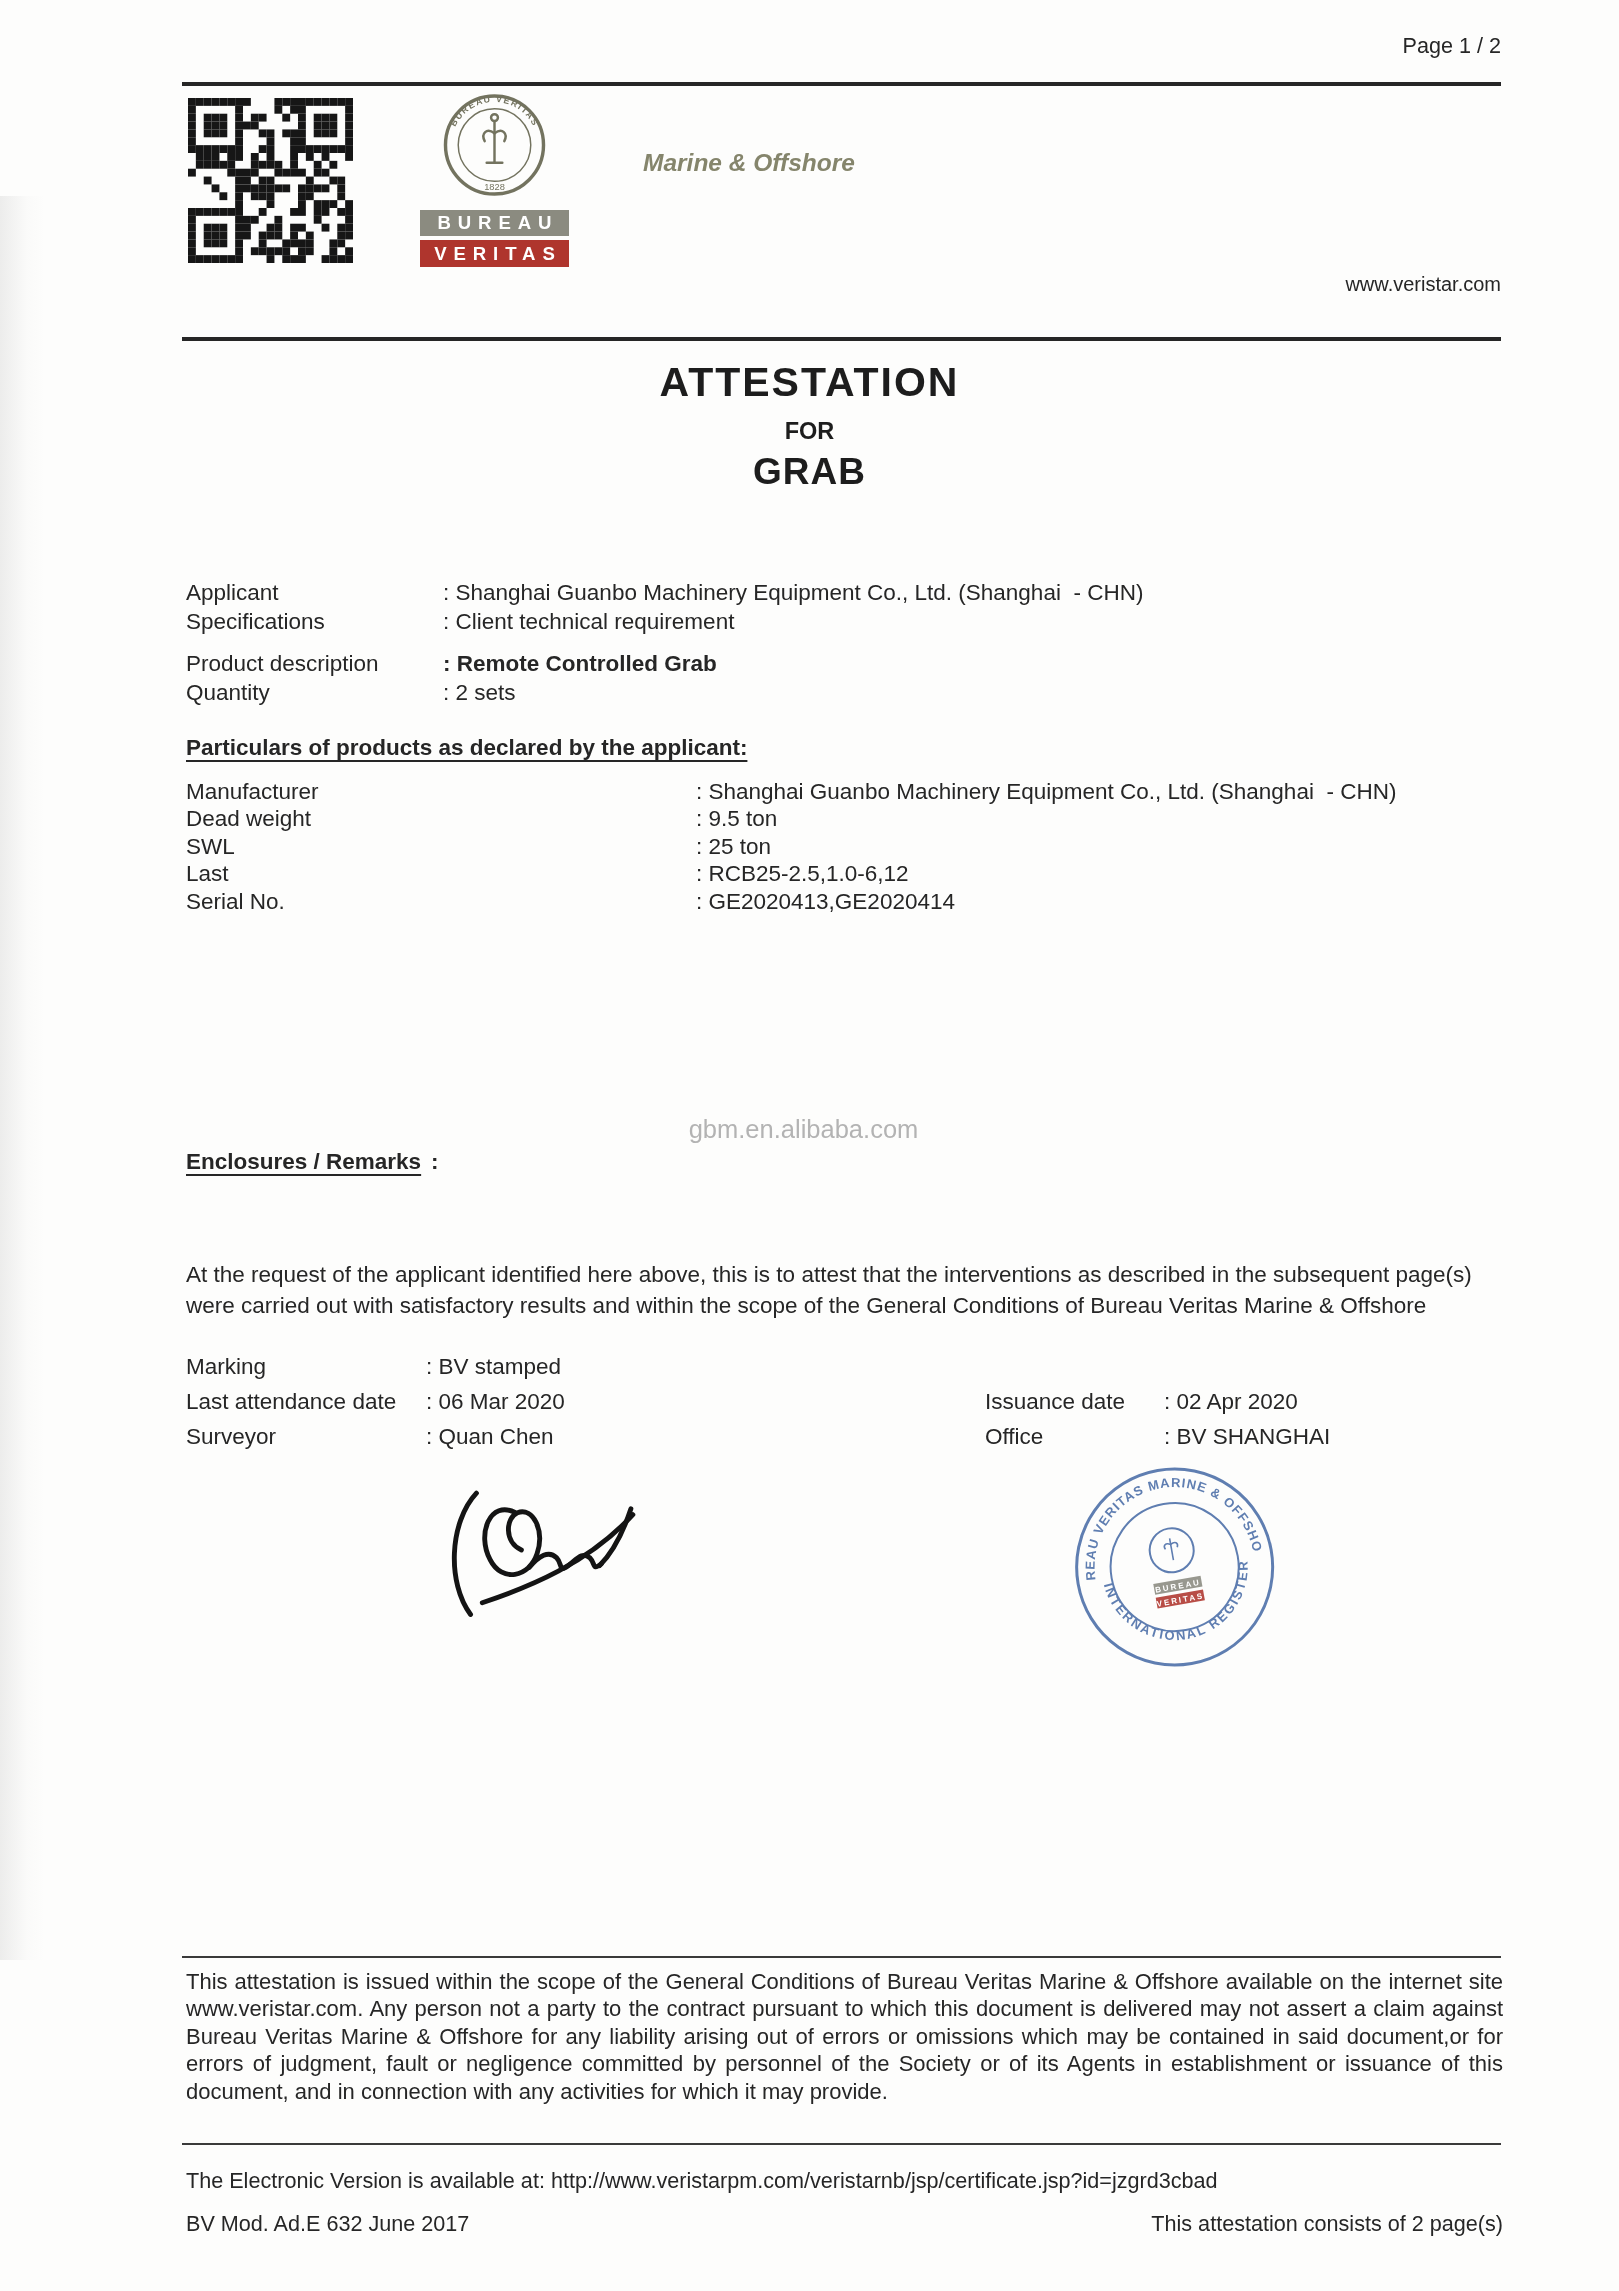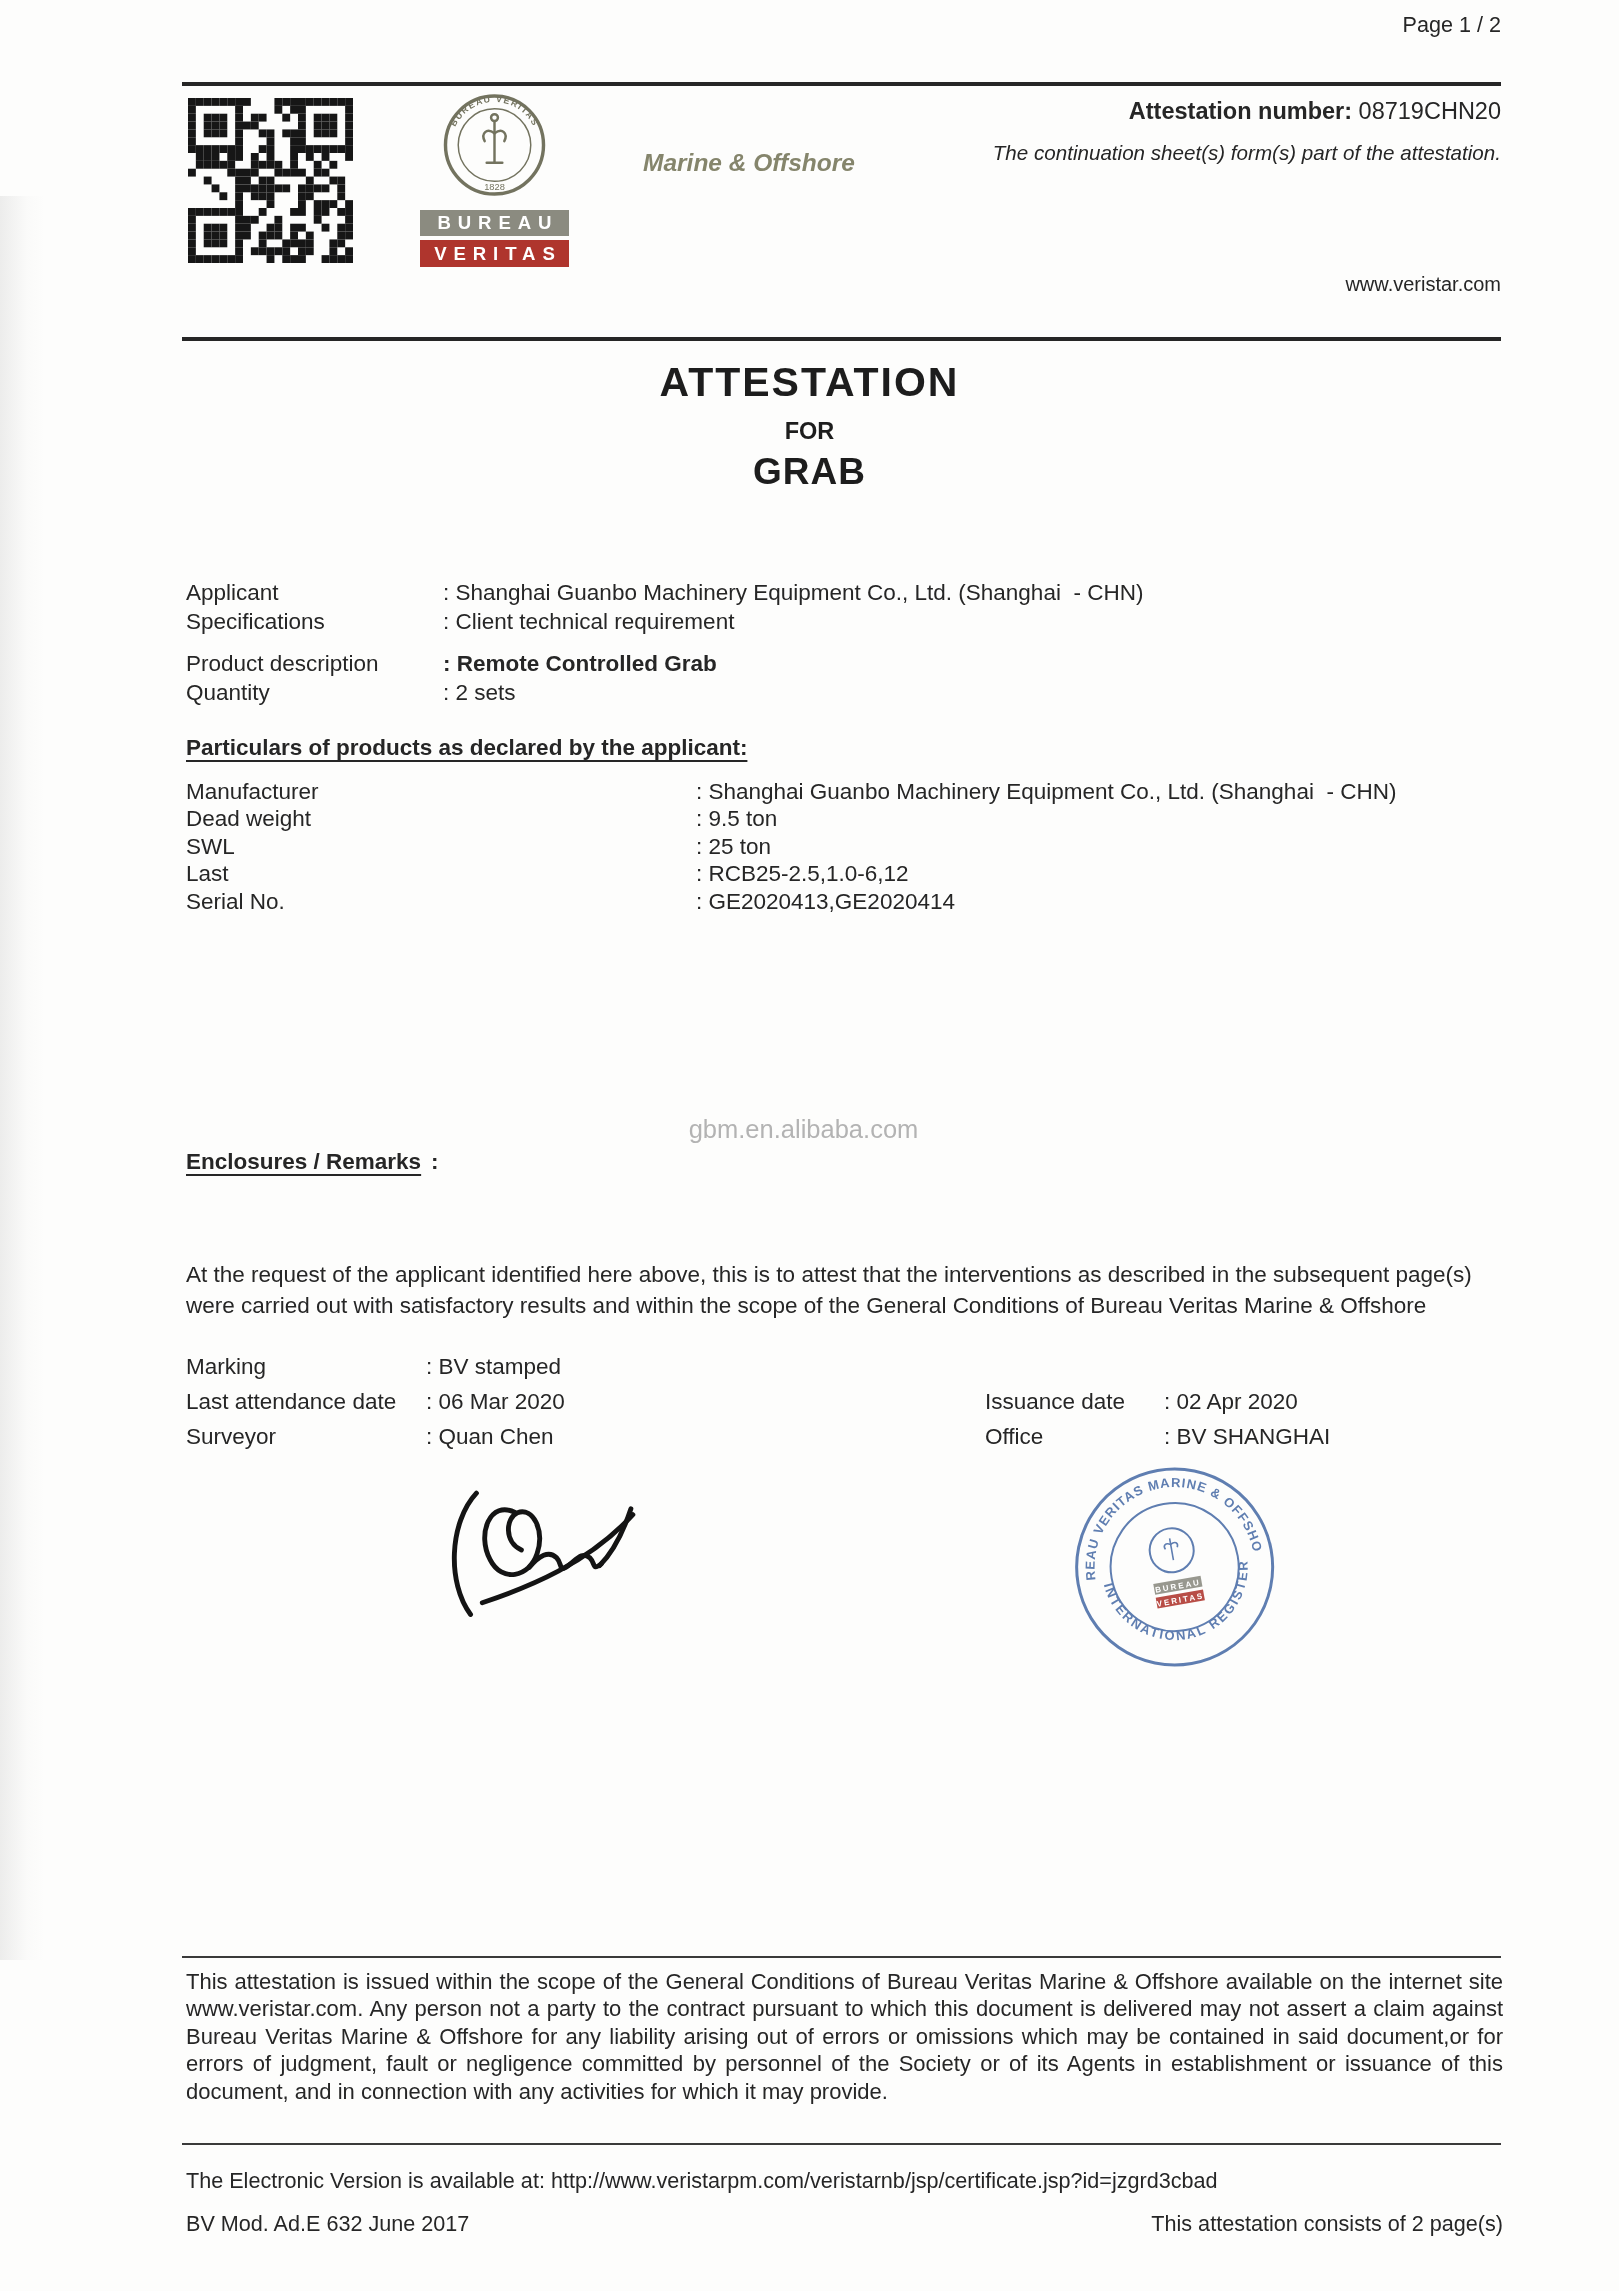--- a/index.html
+++ b/index.html
@@ -13,21 +13,21 @@
     position:relative;
     width:1619px; height:2292px;
     background:#fdfdfc;
     overflow:hidden;
   }
   .scan-streak {
     position:absolute; left:0; top:196px; width:45px; height:1764px;
     background:linear-gradient(90deg, rgba(160,160,160,.18), rgba(200,200,200,.05) 60%, transparent);
     pointer-events:none;
   }
-  .page-number { position:absolute; top:12px; right:118px; font-size:21.6px; }
+  .page-number { position:absolute; top:33px; right:118px; font-size:21.6px; }
   .rule { position:absolute; left:182px; width:1319px; background:#262626; }
   .rule.thick { height:3.9px; }
   .rule.thin { height:2px; background:#3a3a3a; }
   .rule.r1 { top:82px; }
   .rule.r2 { top:337px; }
   .rule.r3 { top:1956px; }
   .rule.r4 { top:2143px; }
 
   .qr { position:absolute; left:188px; top:98px; width:165px; height:165px; }
   .qr svg { display:block; }
@@ -388,27 +388,20 @@
         <circle cx="76" cy="28" r="3.5"></circle>
       </g>
       <text x="76" y="102" font-size="9.5" text-anchor="middle" fill="var(--logo-olive, #73735f)">1828</text>
     </svg>
     <div class="bar bureau">BUREAU</div>
     <div class="bar veritas">VERITAS</div>
   </div>
 
   <div class="division">Marine &amp; Offshore</div>
 
-  <div class="header-right">
-    <div class="attnum">
-      <span class="lbl">Attestation number:</span>
-      <span class="val">08719CHN20</span>
-    </div>
-    <div class="contnote">The continuation sheet(s) form(s) part of the attestation.</div>
-  </div>
   <div class="website">www.veristar.com</div>
 
   <div class="rule thick r2"></div>
 
   <div class="title-block">
     <div class="t1">ATTESTATION</div>
     <div class="t2">FOR</div>
     <div class="t3">GRAB</div>
   </div>
 

